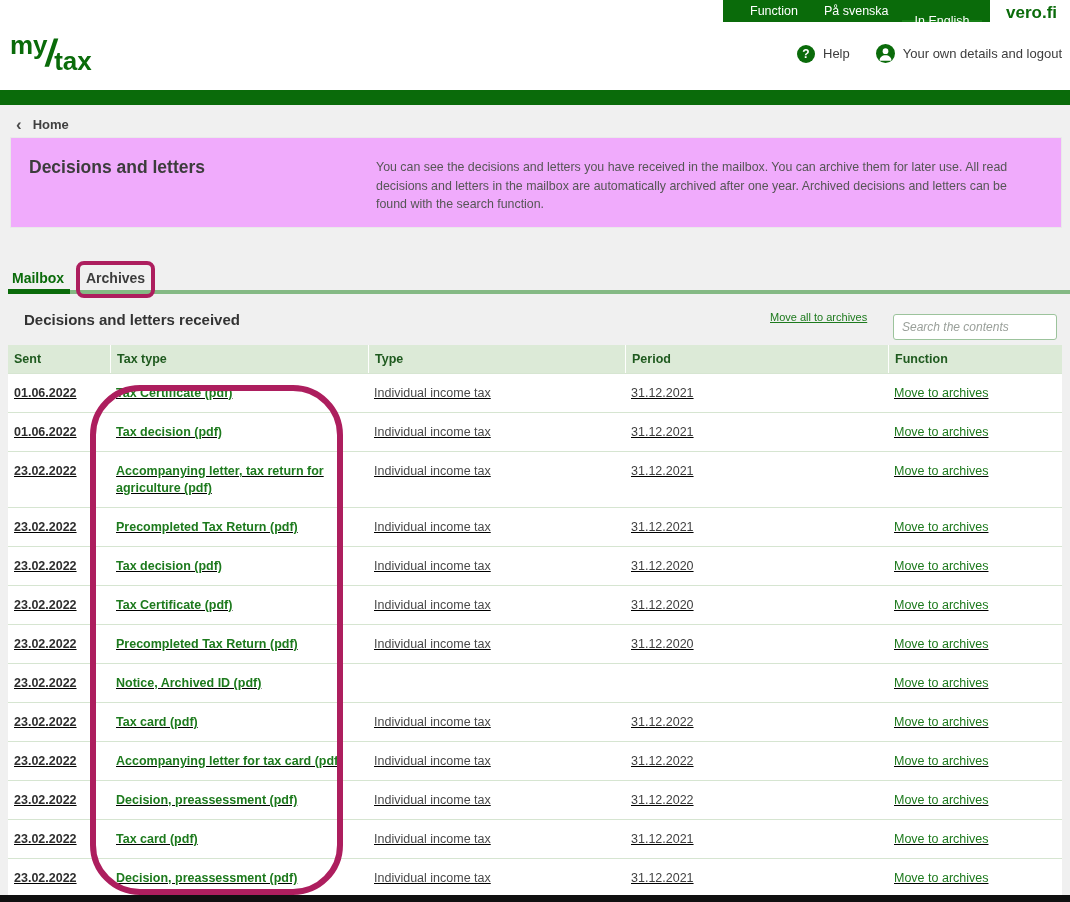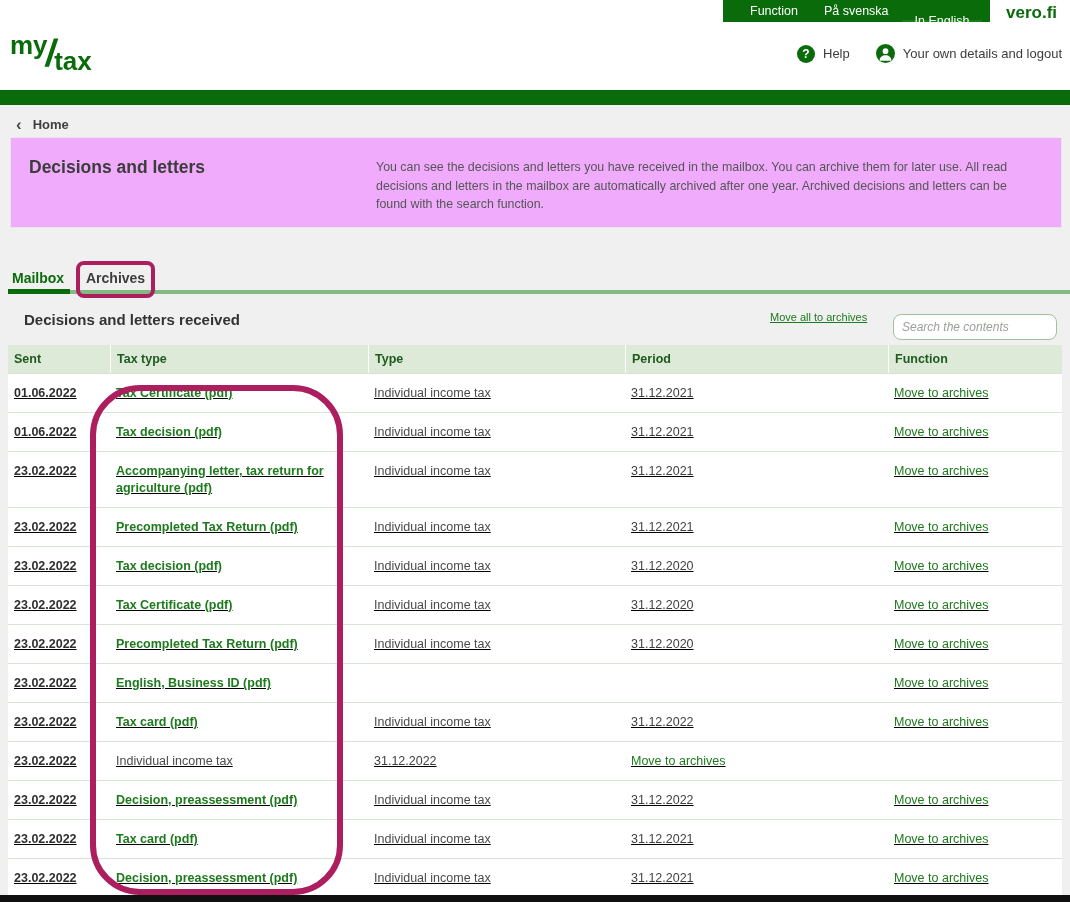--- a/index.html
+++ b/index.html
@@ -64,21 +64,21 @@
   .tab-line{position:absolute;left:8px;top:290px;width:1062px;height:4px;background:var(--tabline);}
   .tab-underline{position:absolute;left:8px;top:289px;width:62px;height:5px;background:var(--green);z-index:2;}
   .archives-annotation{position:absolute;left:76px;top:261px;width:79px;height:37px;
     border:4px solid var(--magenta);border-radius:8px;z-index:3;pointer-events:none;}
 
   
   .list-title{position:absolute;left:12px;top:311px;font-size:15px;font-weight:bold;color:#333;margin-left:12px;}
   .move-all-link{position:absolute;left:770px;top:311px;font-size:11px;color:var(--link-green);
     text-decoration:underline;cursor:pointer;white-space:nowrap;}
   .search-input{position:absolute;left:893px;top:314px;width:164px;height:26px;
-    border:1px solid #9cc39c;border-radius:8px;padding:0 8px;font-size:12px;font-style:italic;
+    border:1px solid #9cc39c;border-radius:3px;padding:0 8px;font-size:12px;font-style:italic;
     color:#555;outline:none;font-family:"Liberation Sans","DejaVu Sans",sans-serif;}
   .search-input::placeholder{color:#9aa09a;font-style:italic;}
 
   
   .mail-table{position:absolute;left:8px;top:345px;width:1054px;}
   .t-row{display:grid;grid-template-columns:102px 258px 257px 263px 1fr;}
   .t-head{background:var(--thead-bg);height:28px;}
   .t-head .t-cell{display:flex;align-items:center;font-size:12.5px;font-weight:bold;
     color:var(--header-green-text);padding-left:6px;}
   .t-head .t-cell + .t-cell{border-left:1px solid rgba(255,255,255,.95);}
@@ -213,36 +213,37 @@
   <div class="t-row t-body-row">
     <div class="t-cell cell-sent">23.02.2022</div>
     <div class="t-cell"><span class="cell-type">Precompleted Tax Return (pdf)</span></div>
     <div class="t-cell cell-taxtype">Individual income tax</div>
     <div class="t-cell cell-period">31.12.2020</div>
     <div class="t-cell"><span class="cell-action">Move to archives</span></div>
   </div>
 
   <div class="t-row t-body-row">
     <div class="t-cell cell-sent">23.02.2022</div>
-    <div class="t-cell"><span class="cell-type">English, Business ID (pdf)</span></div>
+    <div class="t-cell"><span class="cell-type">Notice, Archived ID (pdf)</span></div>
     <div class="t-cell cell-taxtype"></div>
     <div class="t-cell cell-period"></div>
     <div class="t-cell"><span class="cell-action">Move to archives</span></div>
   </div>
 
   <div class="t-row t-body-row">
     <div class="t-cell cell-sent">23.02.2022</div>
     <div class="t-cell"><span class="cell-type">Tax card (pdf)</span></div>
     <div class="t-cell cell-taxtype">Individual income tax</div>
     <div class="t-cell cell-period">31.12.2022</div>
     <div class="t-cell"><span class="cell-action">Move to archives</span></div>
   </div>
 
   <div class="t-row t-body-row">
     <div class="t-cell cell-sent">23.02.2022</div>
+    <div class="t-cell"><span class="cell-type">Accompanying letter for tax card (pdf)</span></div>
     <div class="t-cell cell-taxtype">Individual income tax</div>
     <div class="t-cell cell-period">31.12.2022</div>
     <div class="t-cell"><span class="cell-action">Move to archives</span></div>
   </div>
 
   <div class="t-row t-body-row">
     <div class="t-cell cell-sent">23.02.2022</div>
     <div class="t-cell"><span class="cell-type">Decision, preassessment (pdf)</span></div>
     <div class="t-cell cell-taxtype">Individual income tax</div>
     <div class="t-cell cell-period">31.12.2022</div>

